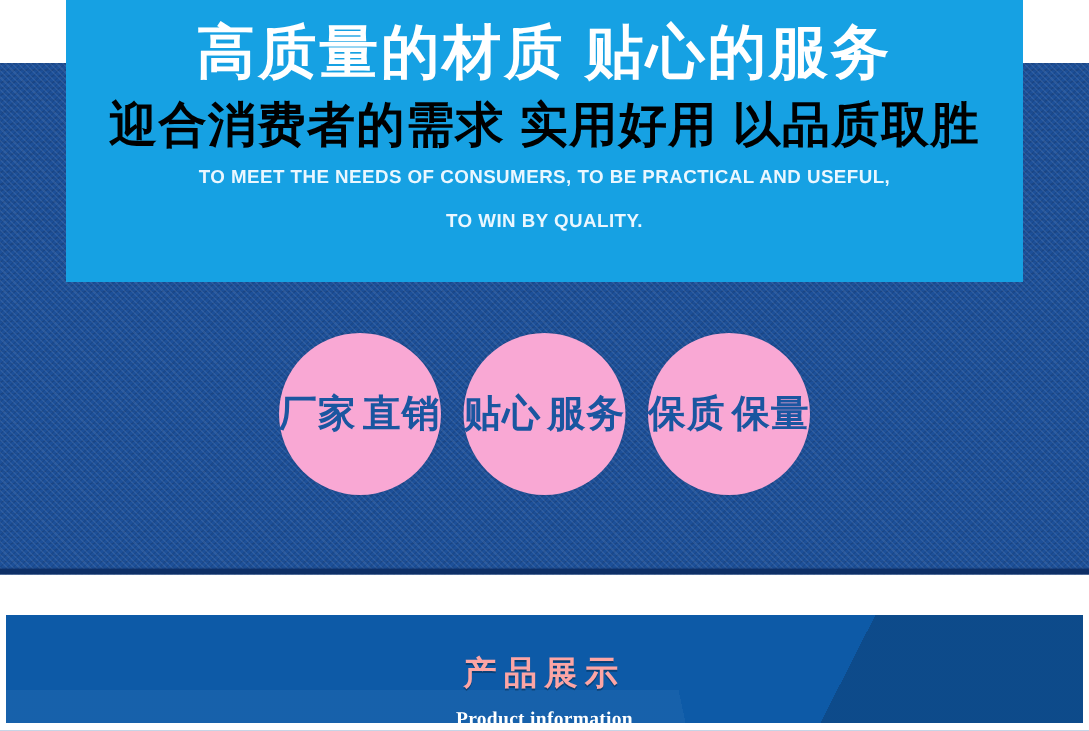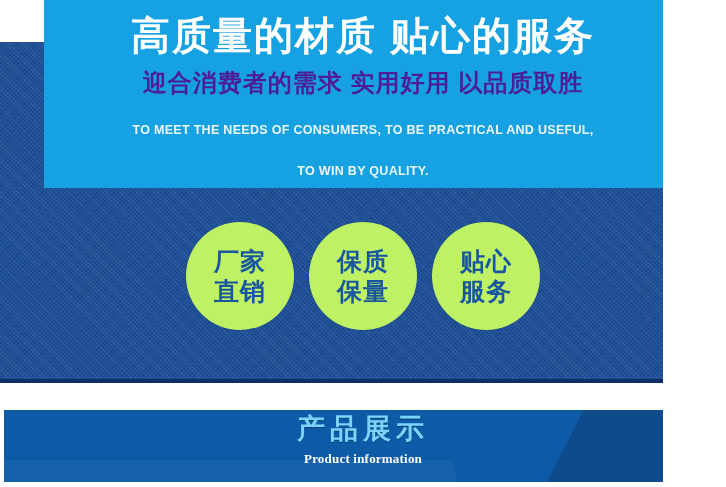--- a/index.html
+++ b/index.html
@@ -2,21 +2,21 @@
 <html><head>
 <meta charset="utf-8">
 <style>
   html,body{margin:0;padding:0;}
   body{
     width:726px;height:487px;
     background:#ffffff;
     font-family:"Liberation Sans","DejaVu Sans",sans-serif;
     overflow:hidden;
   }
-  #stage{position:relative;width:663px;height:487px;overflow:hidden;background:#ffffff;}
+  #stage{position:relative;width:726px;height:487px;overflow:hidden;background:#ffffff;}
 
   
   .texture-field{
     position:absolute;left:0;top:42px;width:726px;height:341px;
     background-color:#1d5099;
     background-image:
       repeating-linear-gradient(45deg, rgba(255,255,255,.075) 0 1px, rgba(255,255,255,0) 1px 3px),
       repeating-linear-gradient(-45deg, rgba(0,0,0,.085) 0 1px, rgba(0,0,0,0) 1px 3px),
       repeating-linear-gradient(0deg, rgba(0,0,0,.05) 0 1px, rgba(0,0,0,0) 1px 4px);
   }
@@ -34,43 +34,43 @@
   }
   .hero-title{
     margin:0;padding-top:13px;
     font-size:39px;line-height:46px;font-weight:bold;
     letter-spacing:2px;
     color:#ffffff;
     white-space:nowrap;
   }
   .hero-sub{
     margin:0;padding-top:9px;
-    font-size:24px;line-height:30px;font-weight:bold;
+    font-size:32px;line-height:30px;font-weight:bold;
     letter-spacing:1px;
-    color:#4c1d95;
+    color:#000000;
     white-space:nowrap;
   }
   .hero-en{
-    margin:16px;padding-top:8px;
+    margin:4px;padding-top:8px;
     font-size:12.5px;line-height:17px;font-weight:bold;
     letter-spacing:.3px;
     color:#eaf7ff;
   }
 
   
   .badges{
     position:absolute;left:0;top:218px;width:726px;height:115px;
     display:flex;justify-content:center;align-items:center;
     gap:15px;
   }
   .badge{
     width:108px;height:108px;border-radius:50%;
-    background:#bef264;
-    display:flex;flex-direction:column;
-    justify-content:center;align-items:center;
+    background:#f9a8d4;
+    display:flex;flex-direction:row;
+    justify-content:space-between;align-items:center;
     box-shadow:0 0 2px rgba(0,0,0,.10);
   }
   .badge-line{
     font-size:25px;line-height:30px;font-weight:bold;
     color:#1a56a0;letter-spacing:1px;white-space:nowrap;
   }
 
   
   .banner{
     position:absolute;left:4px;top:410px;width:718px;height:72px;
@@ -81,23 +81,23 @@
   }
   .banner .wedge-a{
     position:absolute;right:0;top:0;width:300px;height:72px;
     background:linear-gradient(117deg, rgba(255,255,255,0) 0 48%, rgba(13,62,115,.55) 48% 100%);
   }
   .banner .wedge-b{
     position:absolute;left:0;bottom:0;width:726px;height:22px;
     background:linear-gradient(78deg, rgba(255,255,255,0.045) 0 62%, rgba(255,255,255,0) 62% 100%);
   }
   .banner-title{
-    position:relative;margin:0;padding-top:0;
-    font-size:28px;line-height:38px;font-weight:bold;letter-spacing:5px;
-    color:#7dd3fc;
+    position:relative;margin:0;padding-top:20px;
+    font-size:22px;line-height:38px;font-weight:bold;letter-spacing:5px;
+    color:#fca5a5;
     text-shadow:0 1px 0 rgba(0,0,0,.28);
   }
   .banner-sub{
     position:relative;margin:0;padding-top:2px;
     font-size:13px;line-height:17px;font-weight:bold;letter-spacing:.2px;
     color:#ffffff;
     font-family:Liberation Serif, serif;
   }
 </style>
 </head>
@@ -113,26 +113,26 @@
     <p class="hero-en">TO MEET THE NEEDS OF CONSUMERS, TO BE PRACTICAL AND USEFUL,</p>
     <p class="hero-en">TO WIN BY QUALITY.</p>
   </div>
 
   <div class="badges">
     <div class="badge">
       <span class="badge-line">厂家</span>
       <span class="badge-line">直销</span>
     </div>
     <div class="badge">
+      <span class="badge-line">贴心</span>
+      <span class="badge-line">服务</span>
+    </div>
+    <div class="badge">
       <span class="badge-line">保质</span>
       <span class="badge-line">保量</span>
-    </div>
-    <div class="badge">
-      <span class="badge-line">贴心</span>
-      <span class="badge-line">服务</span>
     </div>
   </div>
 
   <div class="banner">
     <div class="wedge-a"></div>
     <div class="wedge-b"></div>
     <p class="banner-title">产品展示</p>
     <p class="banner-sub">Product information</p>
   </div>
 

